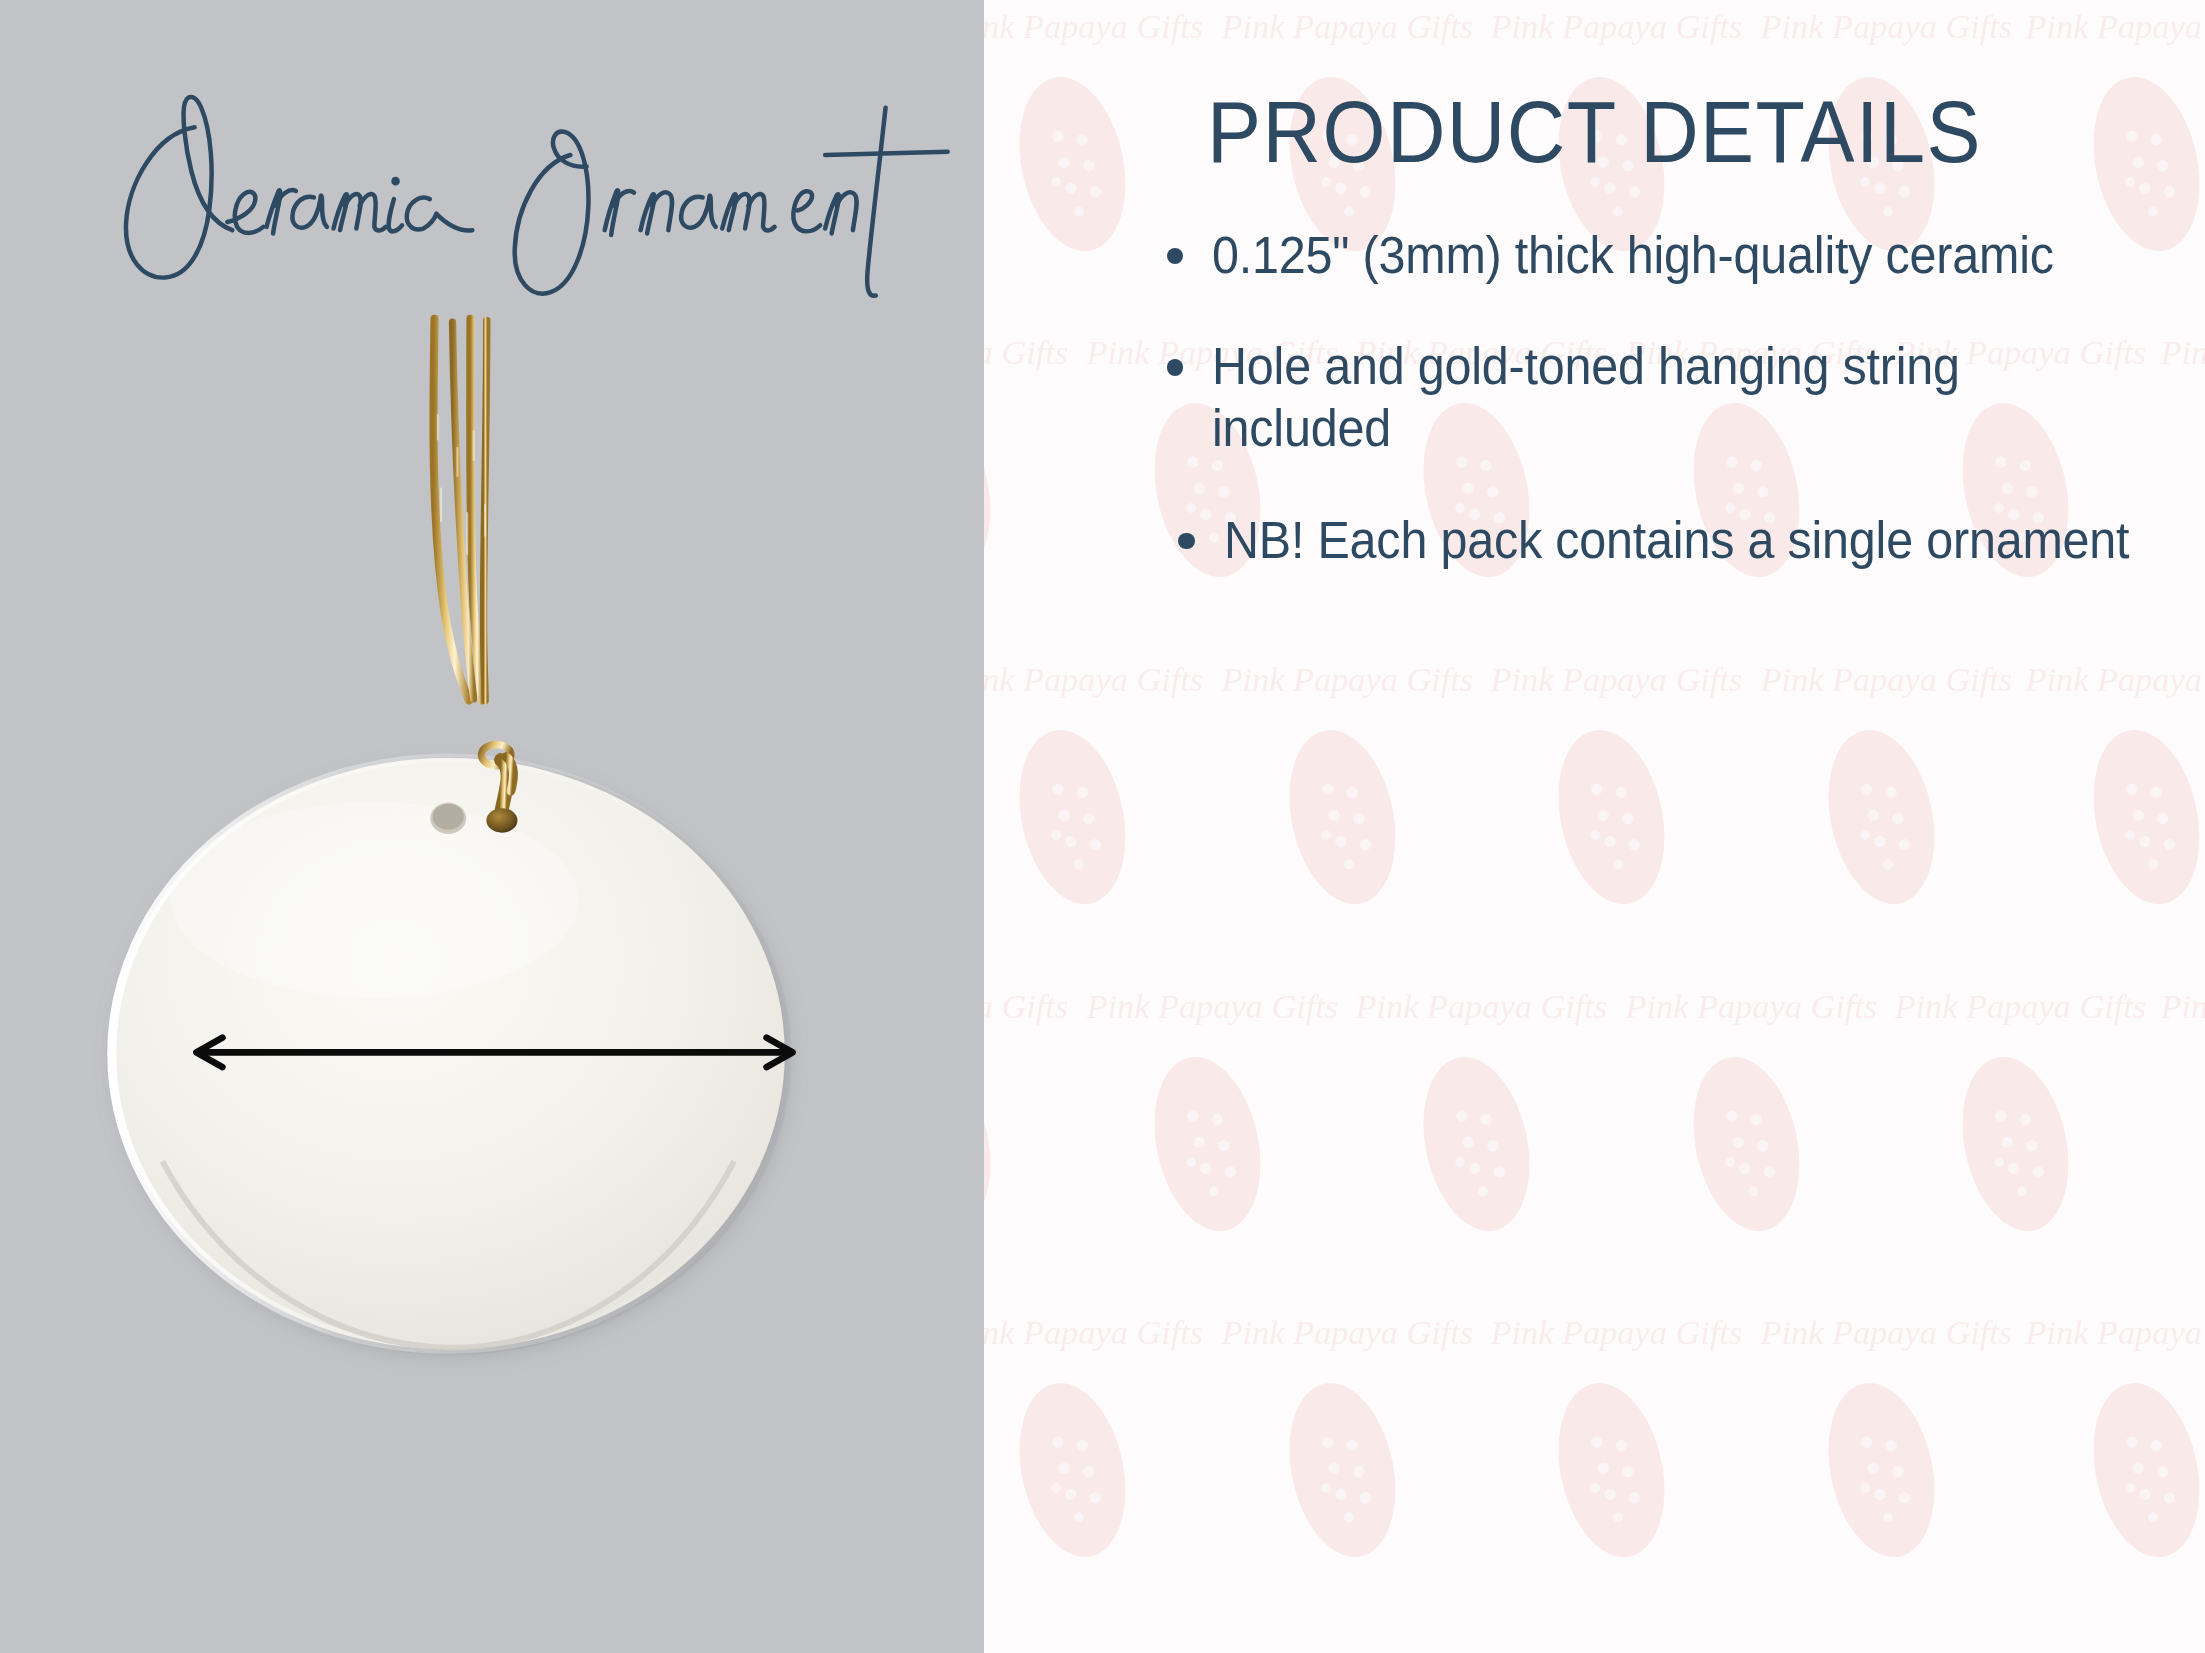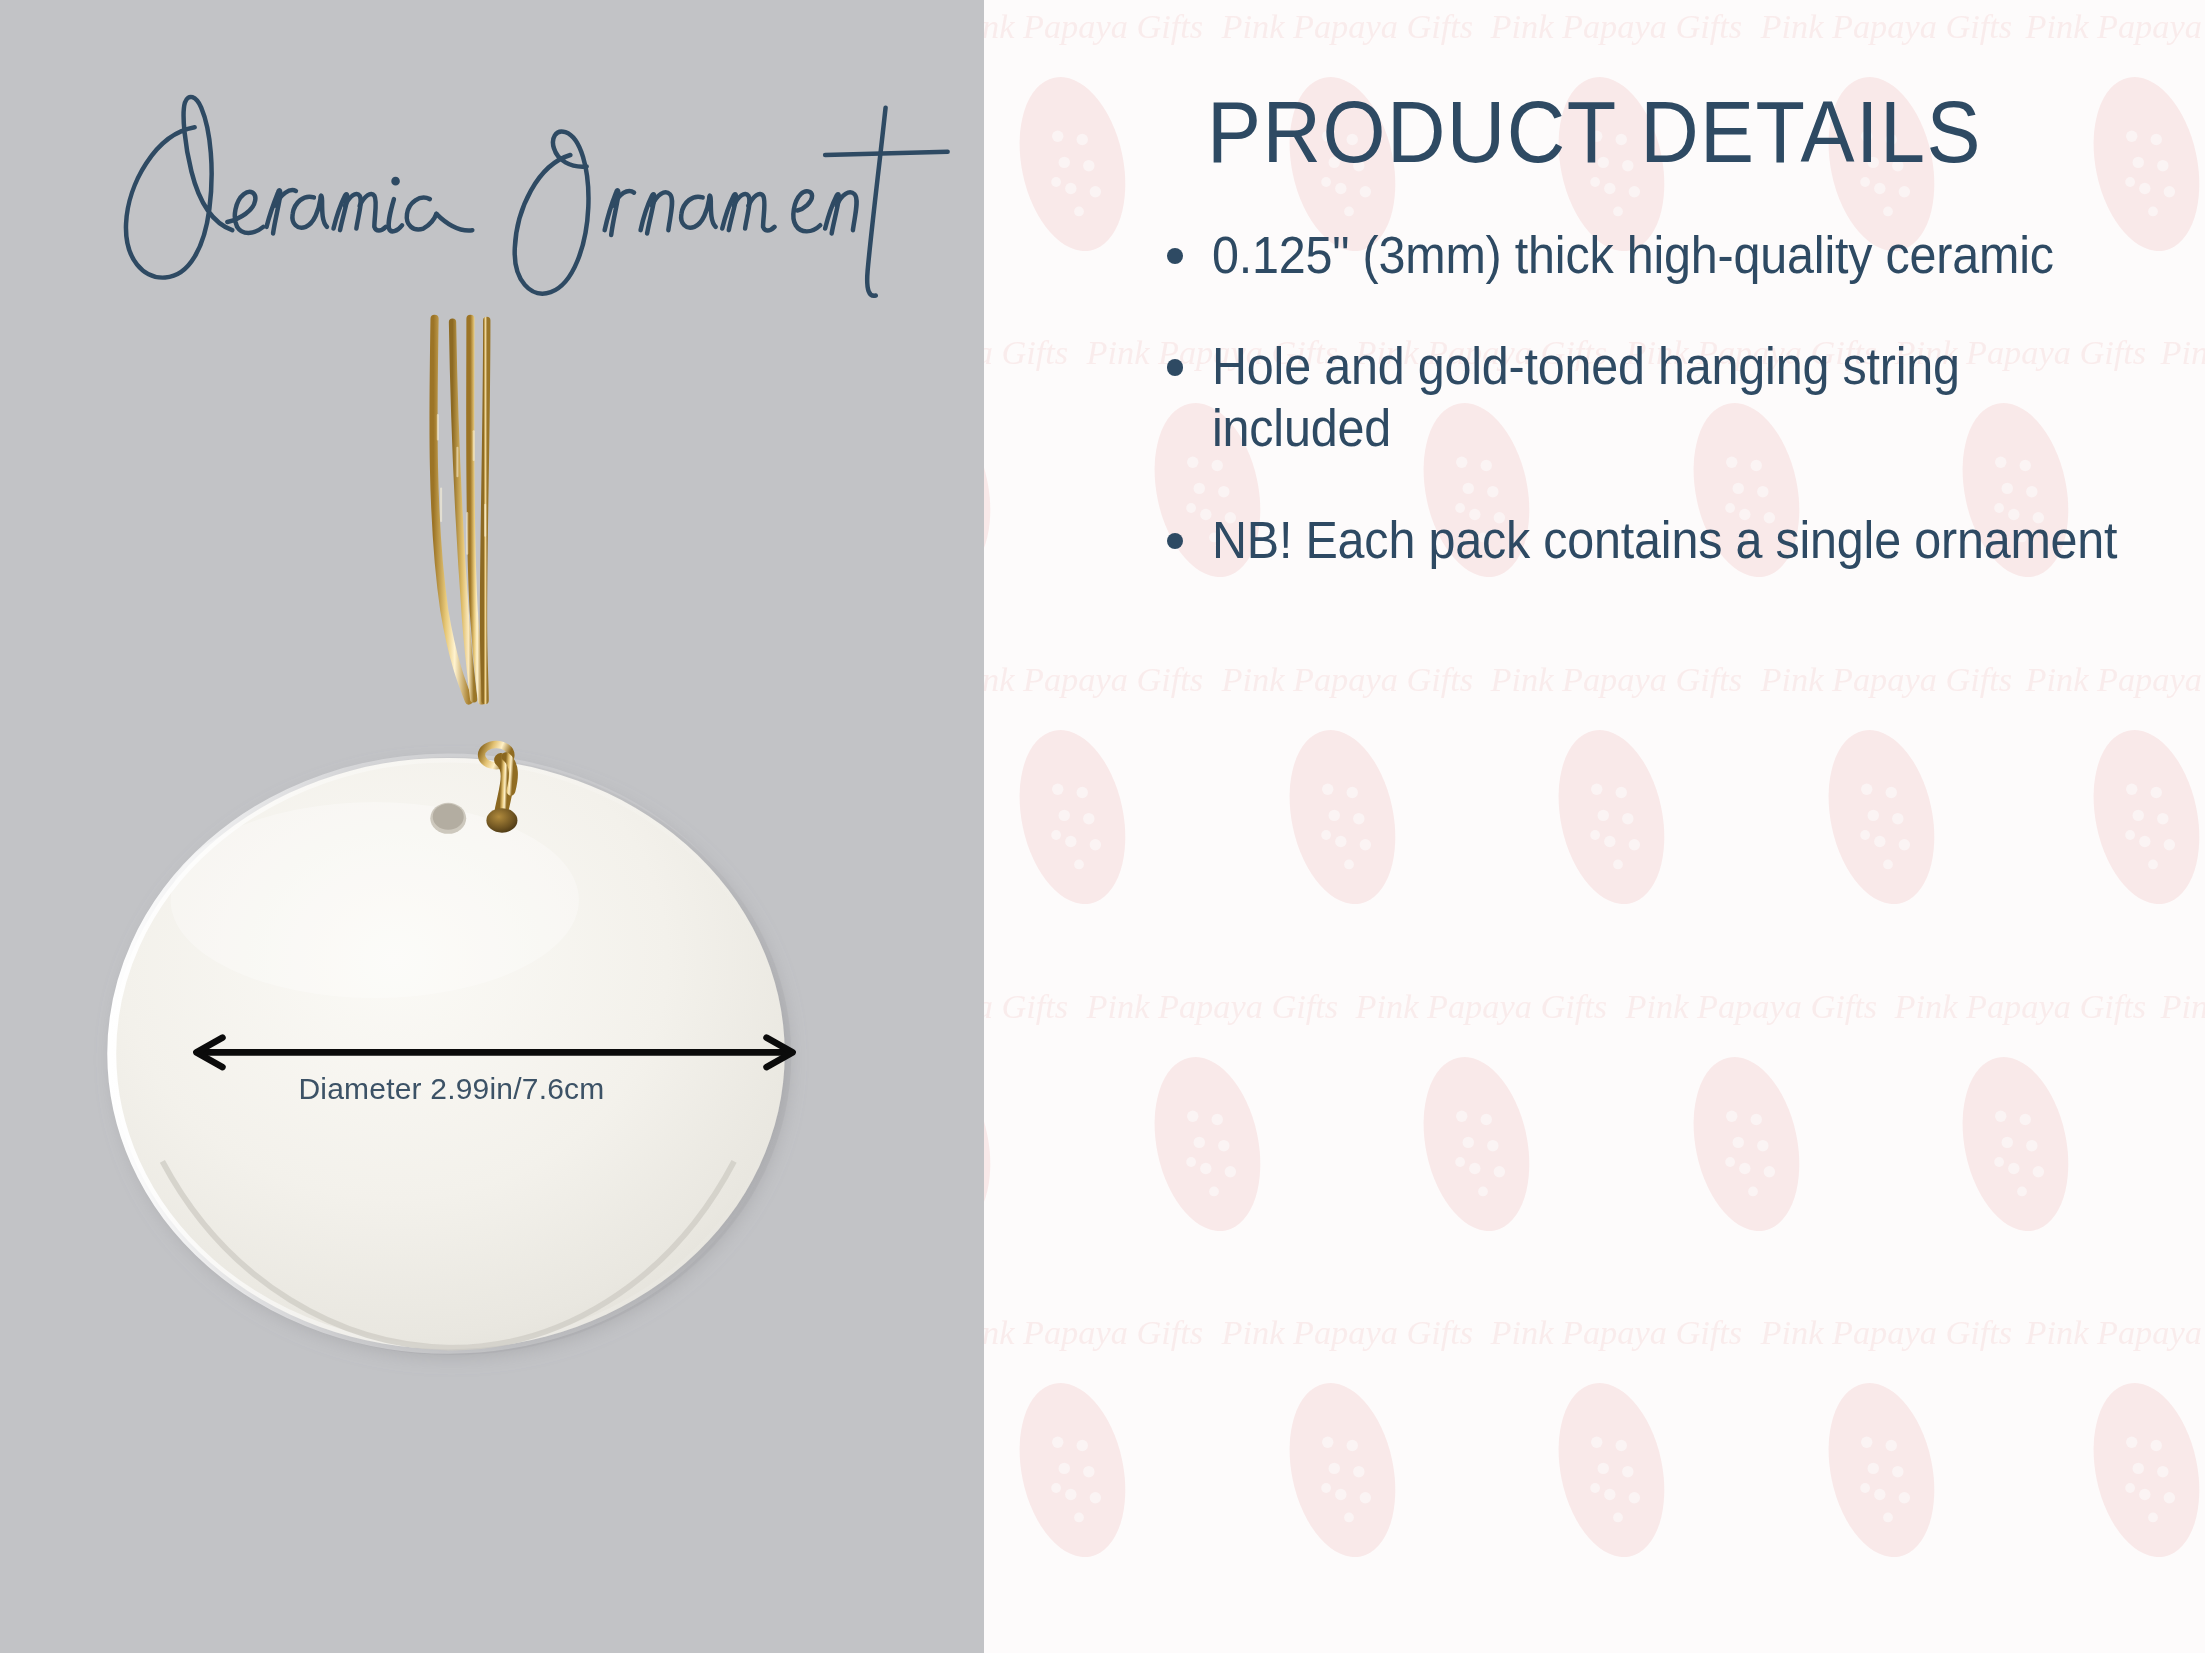--- a/index.html
+++ b/index.html
@@ -149,21 +149,21 @@
     top: 225px;
     width: 1021px;
   }
 
   .bullet-item {
     position: relative;
     display: flex;
     align-items: flex-start;
     margin-bottom: 49px;
   }
-  .bullet-item:last-child { margin-bottom: 8px; }
+  .bullet-item:last-child { margin-bottom: 8px; justify-content: center; }
 
   .bullet-dot {
     flex: 0 0 auto;
     width: 16.3px;
     height: 16.3px;
     border-radius: 50%;
     background: #2e4a63;
     margin-top: 23px;
     margin-right: 29px;
   }
@@ -335,21 +335,20 @@
       <div class="dimension">
         <svg viewBox="0 0 770 56" xmlns="http://www.w3.org/2000/svg" aria-hidden="true">
           <g stroke="#0b0b0b" fill="none" stroke-width="8" stroke-linecap="round" stroke-linejoin="round">
             <line x1="24" y1="26" x2="746" y2="26"></line>
             <polyline points="52,8 20,26 52,44"></polyline>
             <polyline points="718,8 750,26 718,44"></polyline>
           </g>
         </svg>
       </div>
 
-      <div class="dimension-label">Diameter 2.99in/7.6cm</div>
     </div>
   </div>
 
   <div class="right-panel">
 
     <div class="watermark-layer">
       <div class="wm" style="left:-49px;  top:-24.5px;">
         <svg viewBox="0 0 330 400" xmlns="http://www.w3.org/2000/svg" aria-hidden="true">
             <g opacity="0.5">
               <ellipse cx="168" cy="230" rx="62" ry="108" fill="#f6d8d8" transform="rotate(-12 168 230)"></ellipse>

